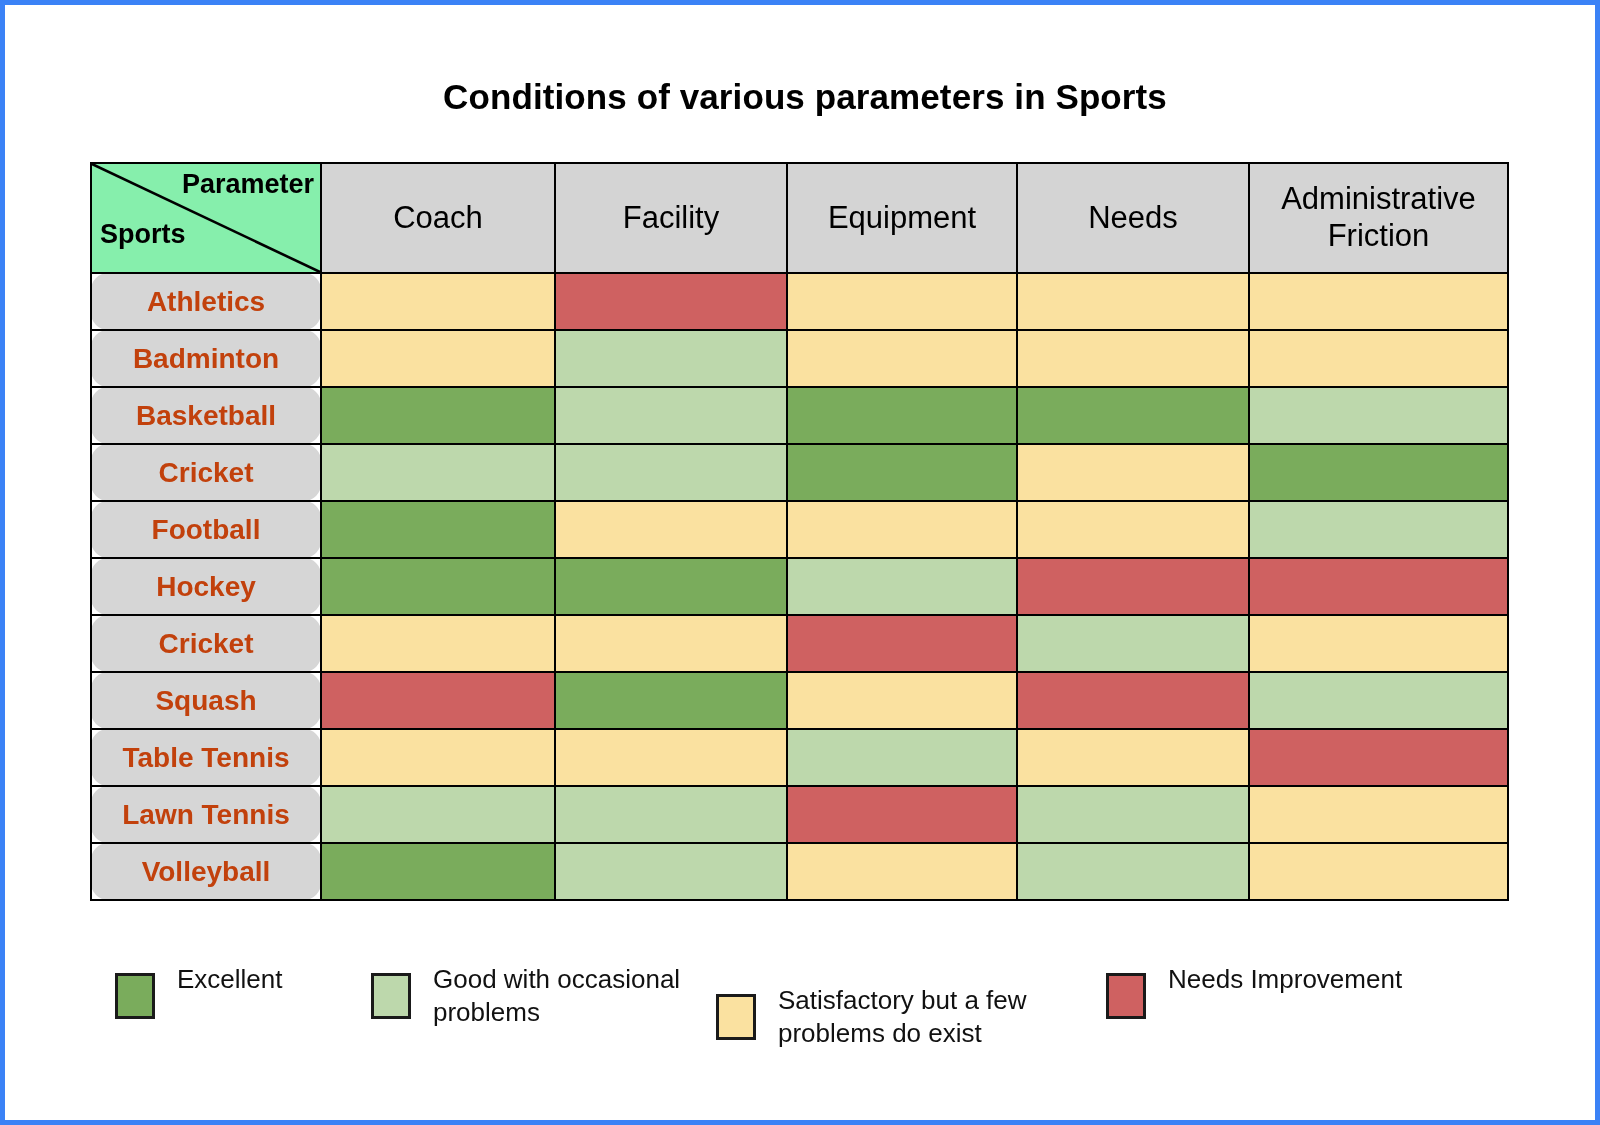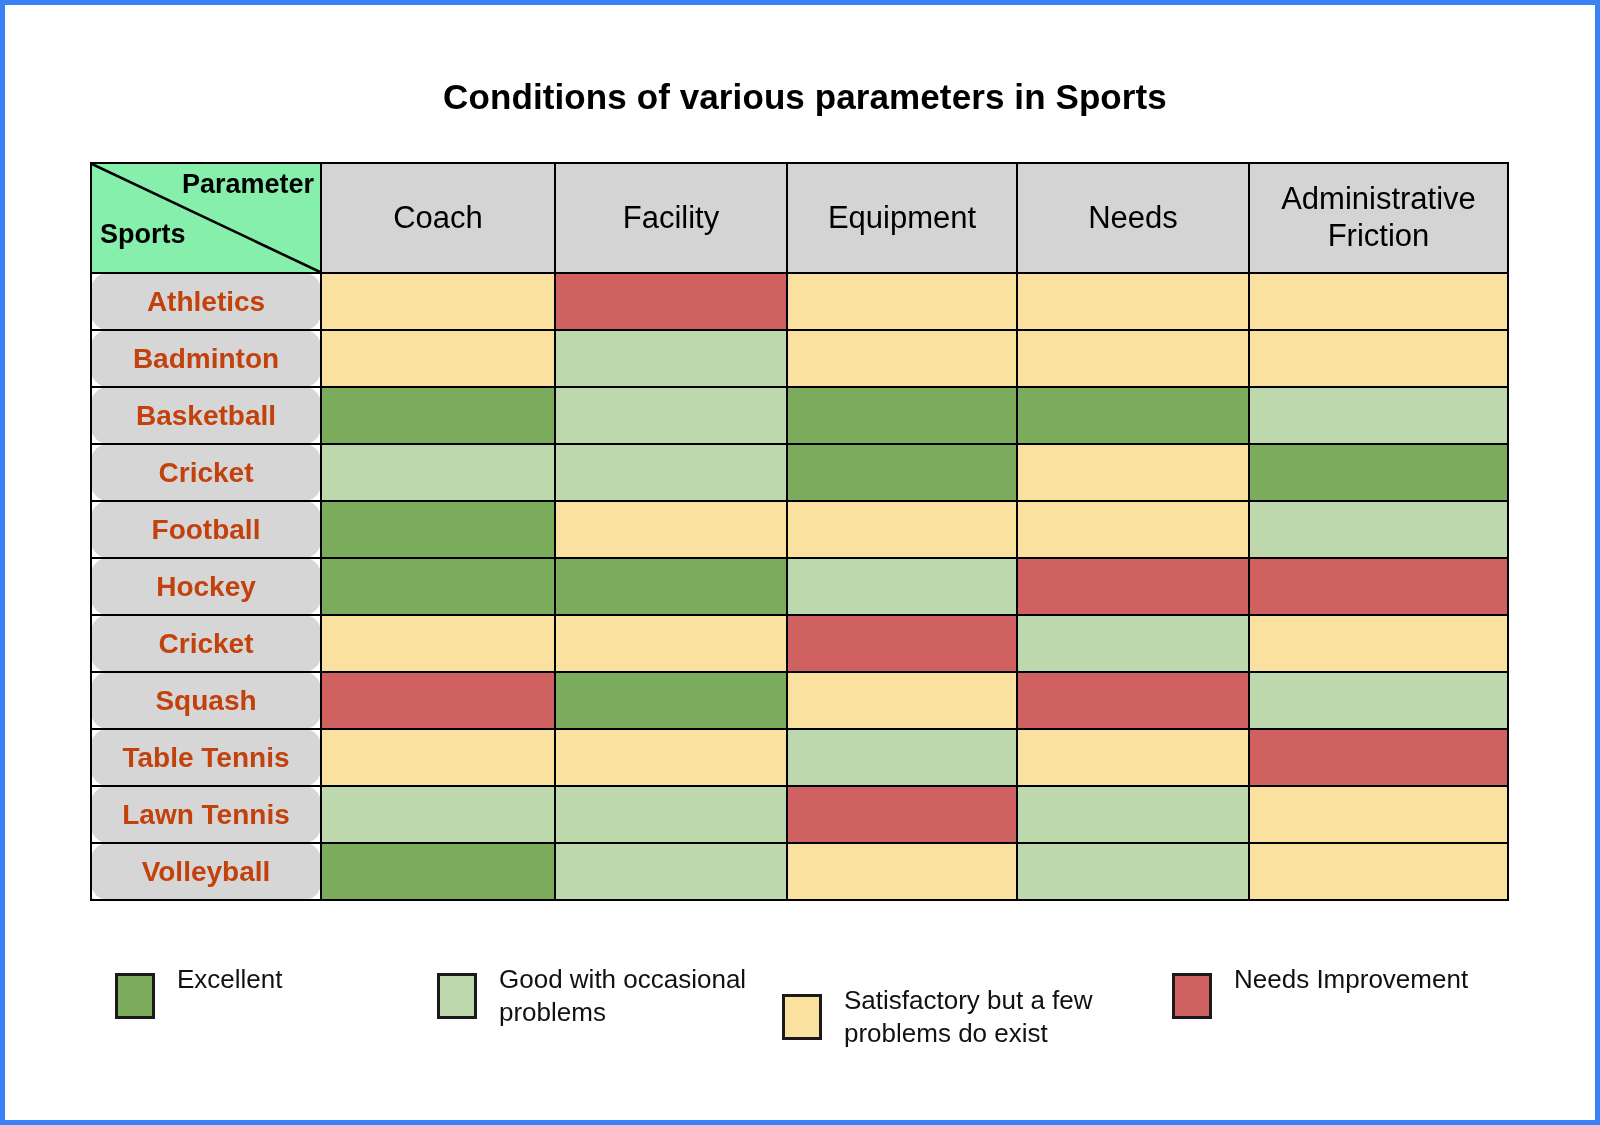--- a/index.html
+++ b/index.html
@@ -116,21 +116,21 @@
     width: 1400px;
     display: flex;
     flex-direction: row;
     align-items: flex-start;
   }
   .legend-item {
     display: flex;
     flex-direction: row;
     align-items: flex-start;
   }
-  .legend-item.li0 { width: 322px; }
+  .legend-item.li0 { width: 256px; }
   .legend-item.li1 { width: 345px; }
   .legend-item.li2 { width: 390px; margin-top: 21px; }
   .legend-item.li3 { width: 300px; }
   .swatch {
     width: 40px;
     height: 46px;
     border: 3px solid #1a1a1a;
     box-sizing: border-box;
     flex: 0 0 auto;
     margin-top: 10px;

